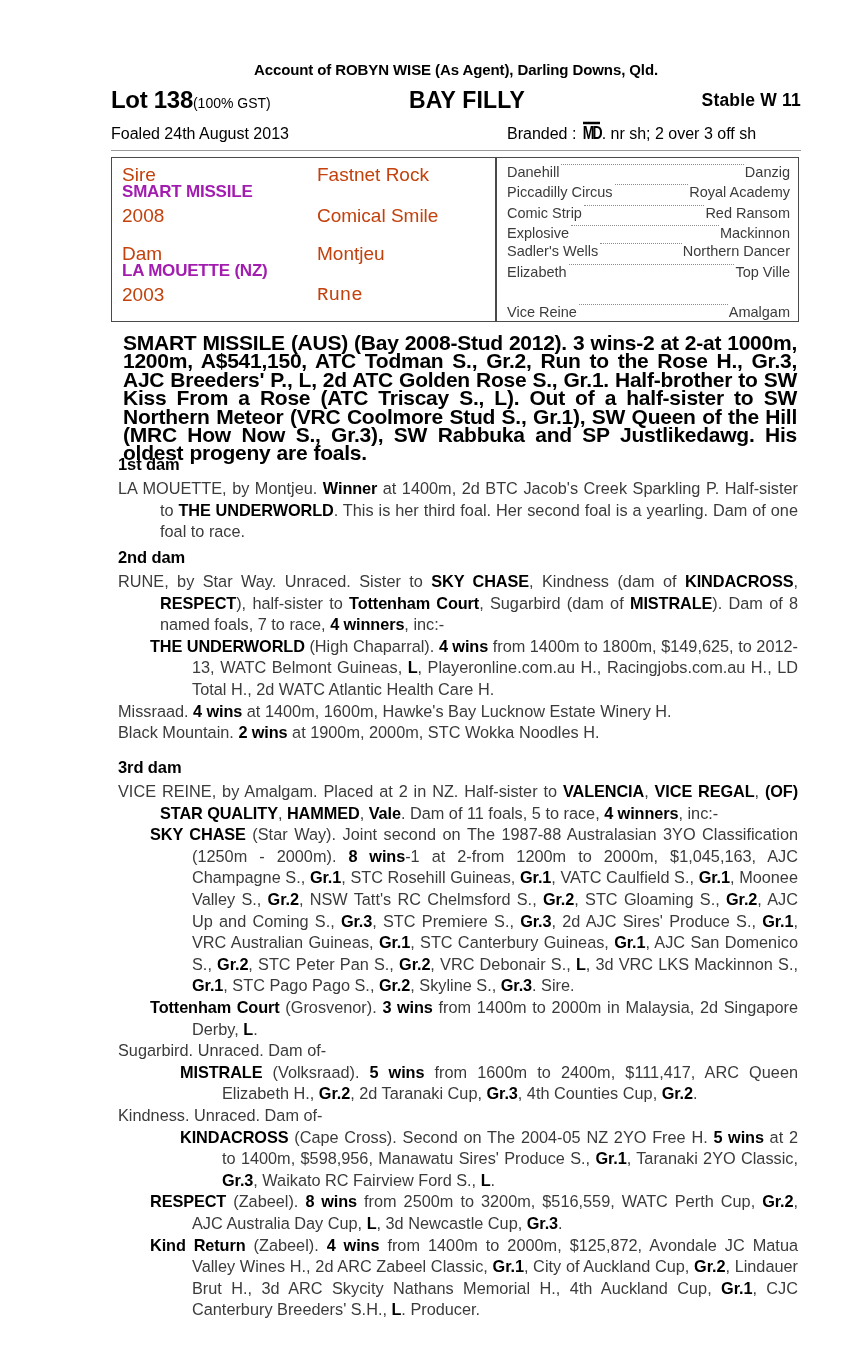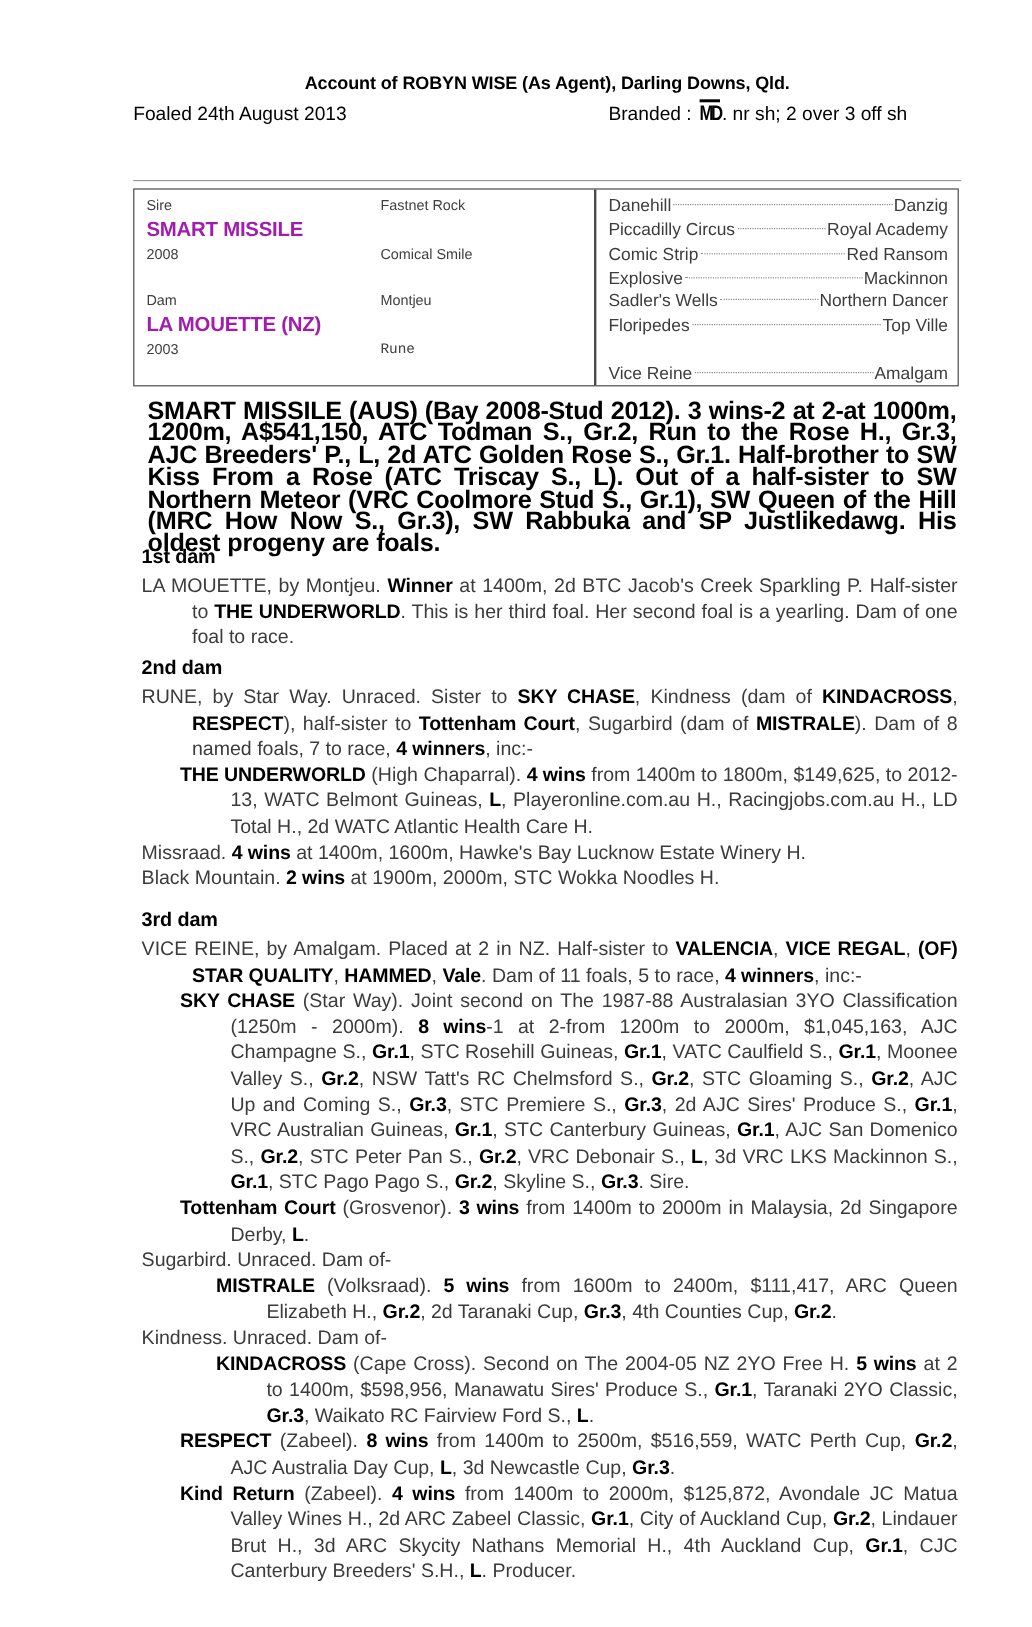--- a/index.html
+++ b/index.html
@@ -152,36 +152,36 @@
     height: 100%;
   }
   .ped-col-right {
     position: absolute;
     left: 385px; top: 0;
     right: 0;
     height: 100%;
   }
   .ped-cell {
     position: absolute;
-    font-size: 12px;
-    color: #404040;
+    font-size: 19px;
+    color: #c2410c;
     white-space: nowrap;
   }
   .ped-cell.bold {
     font-weight: bold;
     font-size: 17px;
     color: #a21caf;
     letter-spacing: -0.2px;
   }
   .gp-row {
     position: absolute;
     left: 10px;
     right: 8px;
     display: flex;
-    align-items: center;
+    align-items: flex-start;
     font-size: 14.5px;
     color: #3c3c3c;
     white-space: nowrap;
   }
   .gp-row .dots {
     flex: 1 1 auto;
     border-bottom: 1.5px dotted #8d8d8d;
     margin: 0 1px 4px 2px;
     min-width: 6px;
   }
@@ -225,20 +225,27 @@
   .nohang > .hang { padding-left: 0; text-indent: 0; }
 </style>
 </head>
 <body>
 
 <div class="page">
 
   <div class="header">
     <div class="account-line">Account of ROBYN WISE (As Agent), Darling Downs, Qld.</div>
 
+    <div class="lot-row">
+      <div class="lot-title">
+        <span>Lot 138</span><span class="gst">(100% GST)</span>
+      </div>
+      <div class="sex-title">BAY FILLY</div>
+      <div class="stable">Stable W 11</div>
+    </div>
 
     <div class="foaled-row">
       <div class="foaled">Foaled 24th August 2013</div>
       <div class="branded"><span>Branded :</span> <span class="brandmark">MD</span><span>. nr sh; 2 over 3 off sh</span></div>
     </div>
   </div>
 
   <div class="hrule"></div>
 
   <div class="ped">
@@ -280,21 +287,21 @@
             <span>Explosive</span>
             <span class="dots"></span>
             <span>Mackinnon</span>
           </div>
         <div class="gp-row" style="top:85px;">
             <span>Sadler's Wells</span>
             <span class="dots"></span>
             <span>Northern Dancer</span>
           </div>
         <div class="gp-row" style="top:106px;">
-            <span>Floripedes</span>
+            <span>Elizabeth</span>
             <span class="dots"></span>
             <span>Top Ville</span>
           </div>
         <div class="gp-row" style="top:146px;">
             <span>Vice Reine</span>
             <span class="dots"></span>
             <span>Amalgam</span>
           </div>
       </div>
     </div>
@@ -336,20 +343,20 @@
       <div class="blk lvl2" style="top: 1061.8px;">
         <span class="hang"><b>MISTRALE</b><span> (Volksraad). </span><b>5 wins</b><span> from 1600m to 2400m, $111,417, ARC Queen Elizabeth H., </span><b>Gr.2</b><span>, 2d Taranaki Cup, </span><b>Gr.3</b><span>, 4th Counties Cup, </span><b>Gr.2</b><span>.</span></span>
       </div>
       <div class="blk lvl0 nohang" style="top: 1105px;">
         <span class="hang"><span>Kindness. Unraced. Dam of-</span></span>
       </div>
       <div class="blk lvl2" style="top: 1126.6px;">
         <span class="hang"><b>KINDACROSS</b><span> (Cape Cross). Second on The 2004-05 NZ 2YO Free H. </span><b>5 wins</b><span> at 2 to 1400m, $598,956, Manawatu Sires' Produce S., </span><b>Gr.1</b><span>, Taranaki 2YO Classic, </span><b>Gr.3</b><span>, Waikato RC Fairview Ford S., </span><b>L</b><span>.</span></span>
       </div>
       <div class="blk lvl1" style="top: 1191.4px;">
-        <span class="hang"><b>RESPECT</b><span> (Zabeel). </span><b>8 wins</b><span> from 1400m to 2500m, $516,559, WATC Perth Cup, </span><b>Gr.2</b><span>, AJC Australia Day Cup, </span><b>L</b><span>, 3d Newcastle Cup, </span><b>Gr.3</b><span>.</span></span>
+        <span class="hang"><b>RESPECT</b><span> (Zabeel). </span><b>8 wins</b><span> from 2500m to 3200m, $516,559, WATC Perth Cup, </span><b>Gr.2</b><span>, AJC Australia Day Cup, </span><b>L</b><span>, 3d Newcastle Cup, </span><b>Gr.3</b><span>.</span></span>
       </div>
       <div class="blk lvl1" style="top: 1234.6px;">
         <span class="hang"><b>Kind Return</b><span> (Zabeel). </span><b>4 wins</b><span> from 1400m to 2000m, $125,872, Avondale JC Matua Valley Wines H., 2d ARC Zabeel Classic, </span><b>Gr.1</b><span>, City of Auckland Cup, </span><b>Gr.2</b><span>, Lindauer Brut H., 3d ARC Skycity Nathans Memorial H., 4th Auckland Cup, </span><b>Gr.1</b><span>, CJC Canterbury Breeders' S.H., </span><b>L</b><span>. Producer.</span></span>
       </div>
     </div>
 
 </div>
 
 </body></html>

